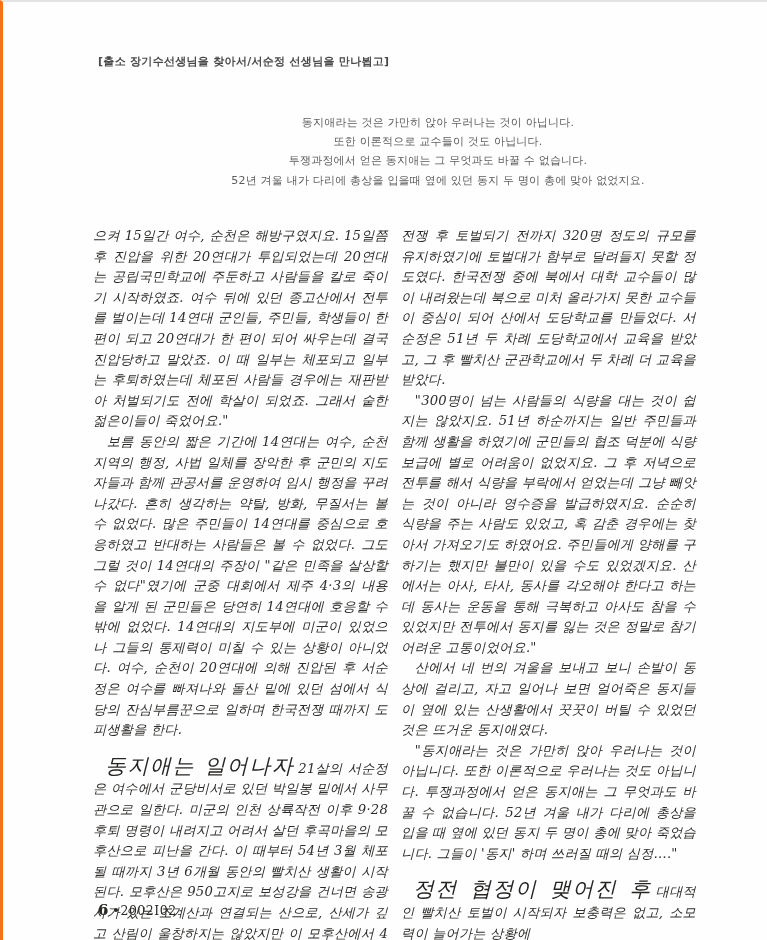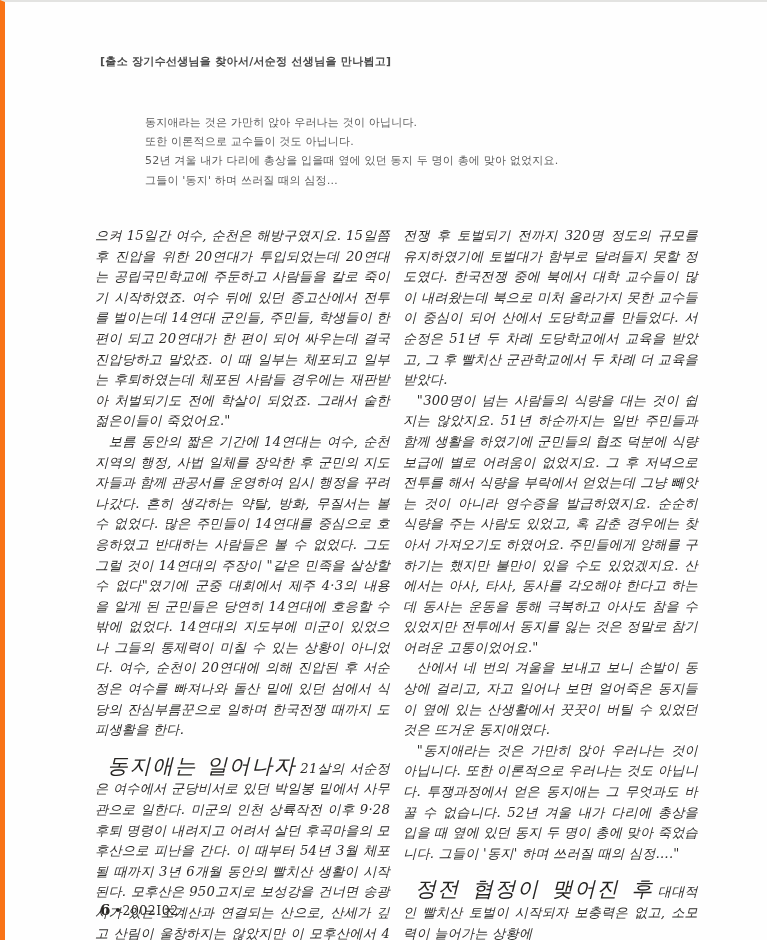--- a/index.html
+++ b/index.html
@@ -8,36 +8,37 @@
     background: #fbfbfa;
     font-family: "DejaVu Serif", "Liberation Serif", serif;
     overflow: hidden;
   }
   .page {
     position: absolute;
     left: 0; top: 0;
     width: 767px; height: 940px;
     background: #fefefe;
     border-top: 2px solid #e3e3e1;
-    border-left: 5px solid #f97316;
+    border-left: 3px solid #f97316;
     padding-left: 36px;
   }
   .running-head {
     position: absolute;
     left: 95px; top: 52px;
     font-family: "DejaVu Sans", "Liberation Sans", sans-serif;
     font-size: 11px;
     letter-spacing: 0.3px;
     color: #4a4a4a;
     font-weight: bold;
   }
   .pull-quote {
     position: absolute;
     left: 140px; top: 111px;
     width: 590px;
+    text-align: center;
     font-family: "DejaVu Sans", "Liberation Sans", sans-serif;
     font-size: 11px;
     line-height: 19.2px;
     color: #5c5c5c;
     letter-spacing: 0.2px;
   }
   .columns {
     position: absolute;
     left: 90px; top: 224px;
     width: 603px;
@@ -93,22 +94,22 @@
 </head>
 <body>
 
 <div class="page">
 
   <div class="running-head">[출소 장기수선생님을 찾아서/서순정 선생님을 만나뵙고]</div>
 
   <div class="pull-quote">
     <div class="quote-line">동지애라는 것은 가만히 앉아 우러나는 것이 아닙니다.</div>
     <div class="quote-line">또한 이론적으로 교수들이 것도 아닙니다.</div>
+    <div class="quote-line">투쟁과정에서 얻은 동지애는 그 무엇과도 바꿀 수 없습니다.</div>
     <div class="quote-line">52년 겨울 내가 다리에 총상을 입을때 옆에 있던 동지 두 명이 총에 맞아 없었지요.</div>
-    <div class="quote-line">그들이 '동지' 하며 쓰러질 때의 심정…</div>
   </div>
 
   <div class="columns">
 
     <div class="col">
       <p class="para">으켜 15일간 여수, 순천은 해방구였지요. 15일쯤 후 진압을 위한 20연대가 투입되었는데 20연대는 공립국민학교에 주둔하고 사람들을 칼로 죽이기 시작하였죠. 여수 뒤에 있던 종고산에서 전투를 벌이는데 14연대 군인들, 주민들, 학생들이 한편이 되고 20연대가 한 편이 되어 싸우는데 결국 진압당하고 말았죠. 이 때 일부는 체포되고 일부는 후퇴하였는데 체포된 사람들 경우에는 재판받아 처벌되기도 전에 학살이 되었죠. 그래서 숱한 젊은이들이 죽었어요."</p>
       <p class="para indent">보름 동안의 짧은 기간에 14연대는 여수, 순천 지역의 행정, 사법 일체를 장악한 후 군민의 지도자들과 함께 관공서를 운영하여 임시 행정을 꾸려나갔다. 흔히 생각하는 약탈, 방화, 무질서는 볼 수 없었다. 많은 주민들이 14연대를 중심으로 호응하였고 반대하는 사람들은 볼 수 없었다. 그도 그럴 것이 14연대의 주장이 "같은 민족을 살상할 수 없다"였기에 군중 대회에서 제주 4·3의 내용을 알게 된 군민들은 당연히 14연대에 호응할 수밖에 없었다. 14연대의 지도부에 미군이 있었으나 그들의 통제력이 미칠 수 있는 상황이 아니었다. 여수, 순천이 20연대에 의해 진압된 후 서순정은 여수를 빠져나와 돌산 밑에 있던 섬에서 식당의 잔심부름꾼으로 일하며 한국전쟁 때까지 도피생활을 한다.</p>
       <p class="para section">
         <span class="section-title">동지애는 일어나자</span><span class="section-text">21살의 서순정은 여수에서 군당비서로 있던 박일봉 밑에서 사무관으로 일한다. 미군의 인천 상륙작전 이후 9·28후퇴 명령이 내려지고 어려서 살던 후곡마을의 모후산으로 피난을 간다. 이 때부터 54년 3월 체포될 때까지 3년 6개월 동안의 빨치산 생활이 시작된다. 모후산은 950고지로 보성강을 건너면 송광사가 있는 조계산과 연결되는 산으로, 산세가 깊고 산림이 울창하지는 않았지만 이 모후산에서 400여명의 빨치산들이 산생활을 시작하였다. 이 규모는</span>
       </p>

